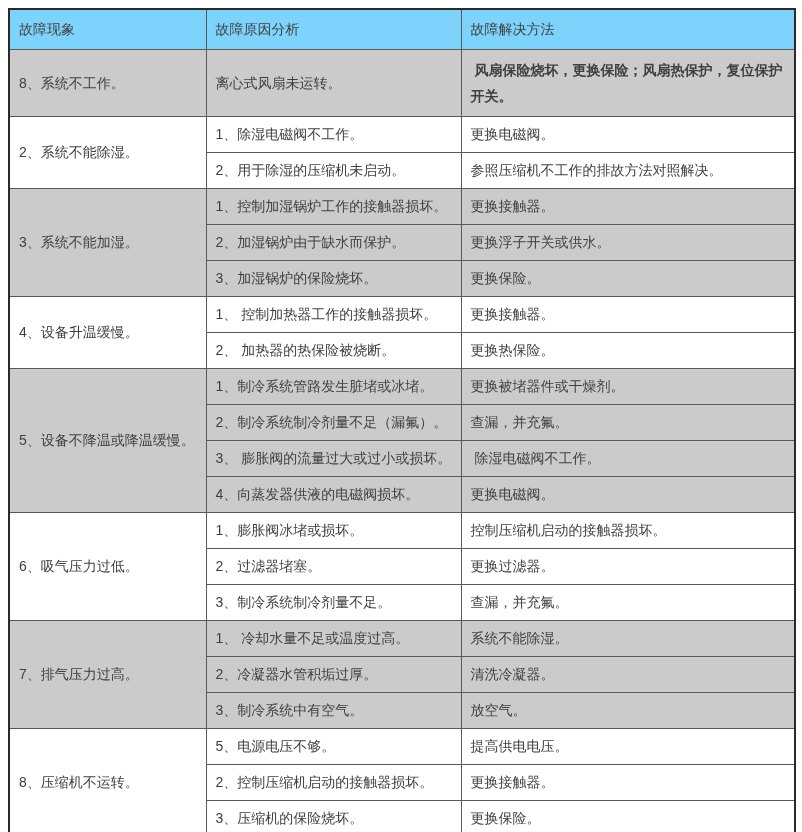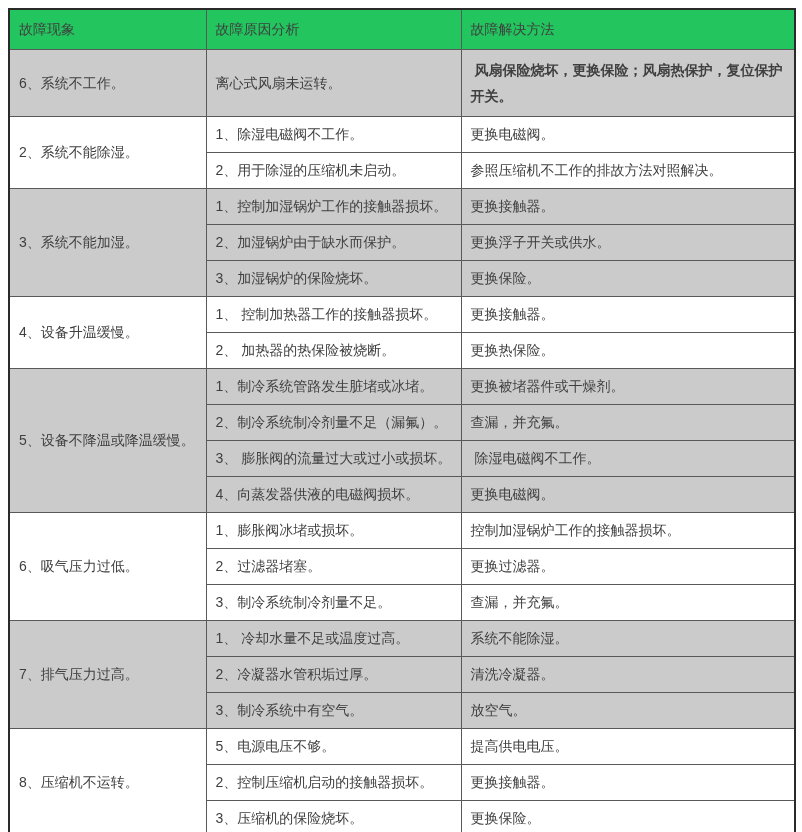--- a/index.html
+++ b/index.html
@@ -31,21 +31,21 @@
     vertical-align: middle;
     white-space: pre-wrap;
     word-break: break-all;
     box-sizing: content-box;
   }
   th {
     font-weight: normal;
     padding: 10px 9px;
     line-height: 19px;
     height: 19px;
-    background: #22c55e;
+    background: #7dd3fc;
   }
   td {
     padding: 7px 9px;
     line-height: 21px;
     height: 21px;
   }
   tr.shaded td { background: var(--shaded, #cbcbcb); }
   tr.plain  td { background: #ffffff; margin-top: 37px; }
   
   tr.g0 td.col-solution { line-height: 26px; font-weight: bold; }
@@ -62,21 +62,21 @@
     </colgroup>
     <thead>
       <tr>
         <th>故障现象</th>
         <th>故障原因分析</th>
         <th>故障解决方法</th>
       </tr>
     </thead>
     <tbody>
         <tr class="shaded g0">
-          <td rowspan="1" class="col-phenomenon">6、系统不工作。</td>
+          <td rowspan="1" class="col-phenomenon">8、系统不工作。</td>
           <td class="col-cause">离心式风扇未运转。</td>
           <td class="col-solution"> 风扇保险烧坏，更换保险；风扇热保护，复位保护开关。</td>
         </tr>
         <tr class="plain g1">
           <td rowspan="2" class="col-phenomenon">2、系统不能除湿。</td>
           <td class="col-cause">1、除湿电磁阀不工作。</td>
           <td class="col-solution">更换电磁阀。</td>
         </tr>
         <tr class="plain g1">
           <td class="col-cause">2、用于除湿的压缩机未启动。</td>
@@ -117,21 +117,21 @@
           <td class="col-cause">3、 膨胀阀的流量过大或过小或损坏。</td>
           <td class="col-solution"> 除湿电磁阀不工作。</td>
         </tr>
         <tr class="shaded g4">
           <td class="col-cause">4、向蒸发器供液的电磁阀损坏。</td>
           <td class="col-solution">更换电磁阀。</td>
         </tr>
         <tr class="plain g5">
           <td rowspan="3" class="col-phenomenon">6、吸气压力过低。</td>
           <td class="col-cause">1、膨胀阀冰堵或损坏。</td>
-          <td class="col-solution">控制加湿锅炉工作的接触器损坏。</td>
+          <td class="col-solution">控制压缩机启动的接触器损坏。</td>
         </tr>
         <tr class="plain g5">
           <td class="col-cause">2、过滤器堵塞。</td>
           <td class="col-solution">更换过滤器。</td>
         </tr>
         <tr class="plain g5">
           <td class="col-cause">3、制冷系统制冷剂量不足。</td>
           <td class="col-solution">查漏，并充氟。</td>
         </tr>
         <tr class="shaded g6">

